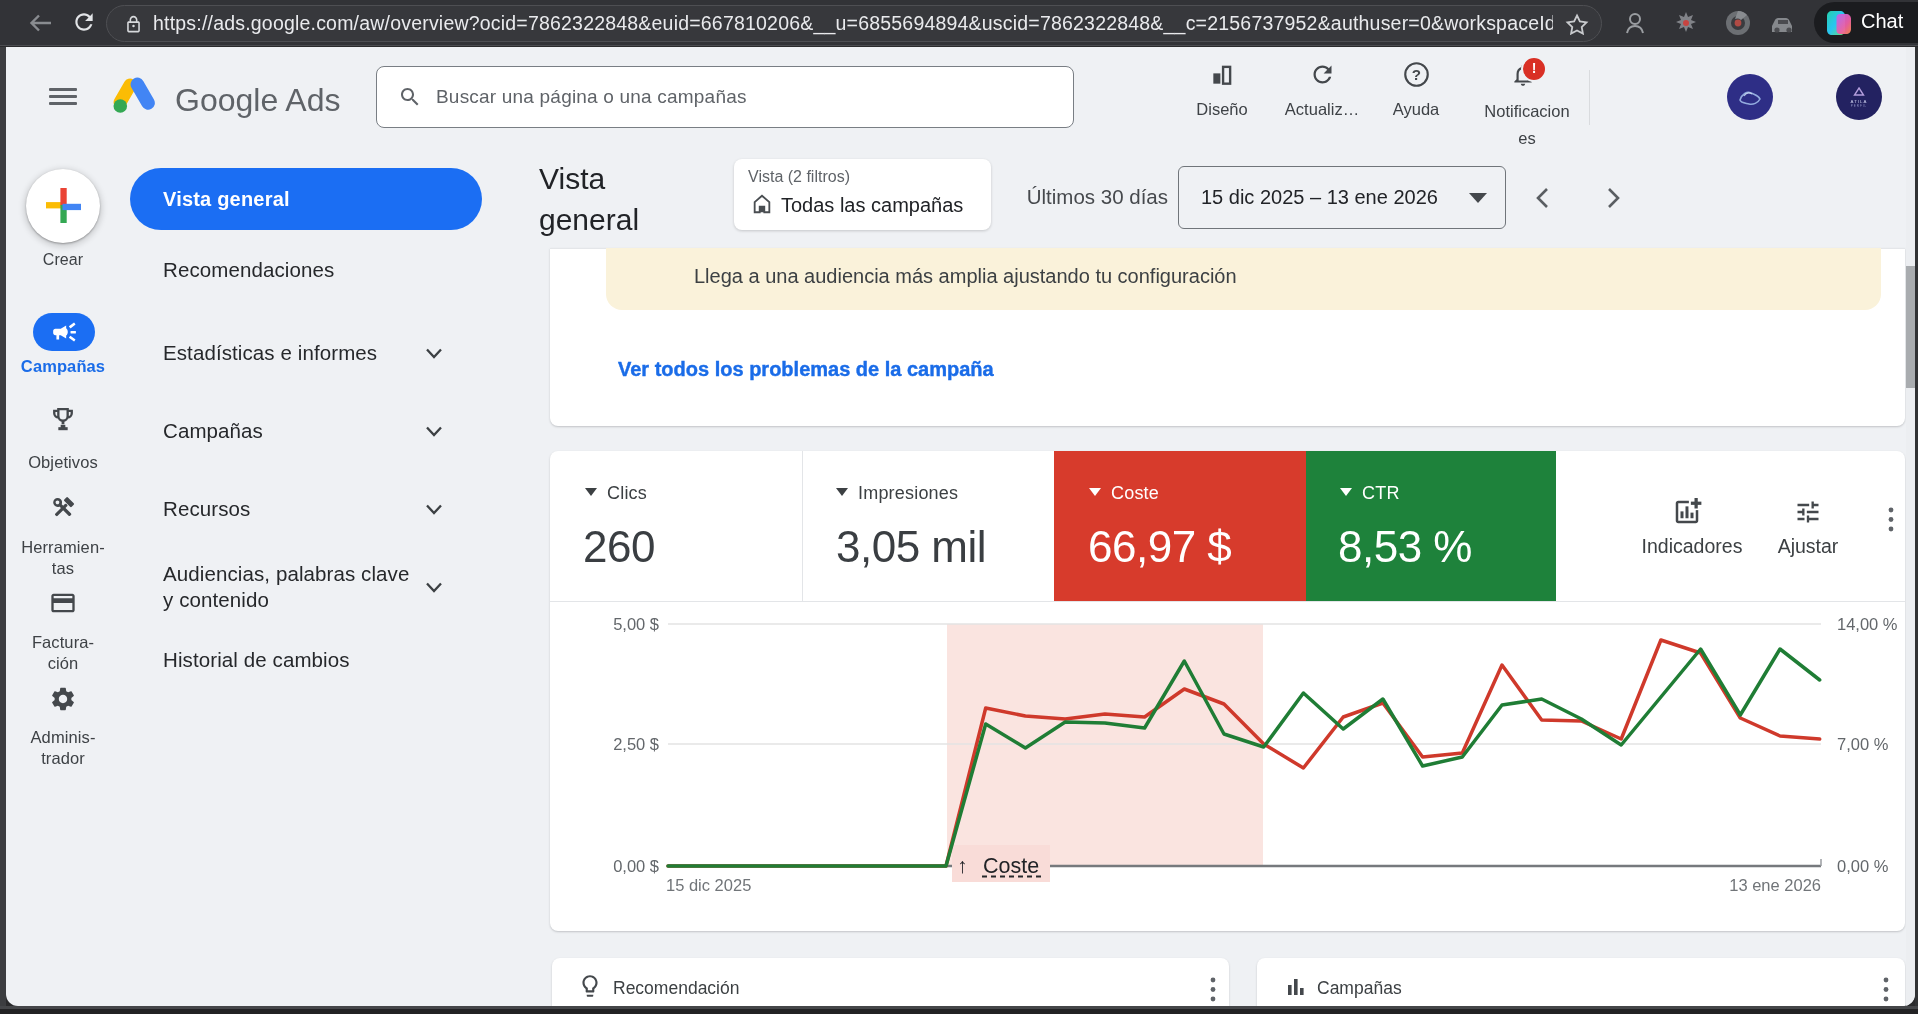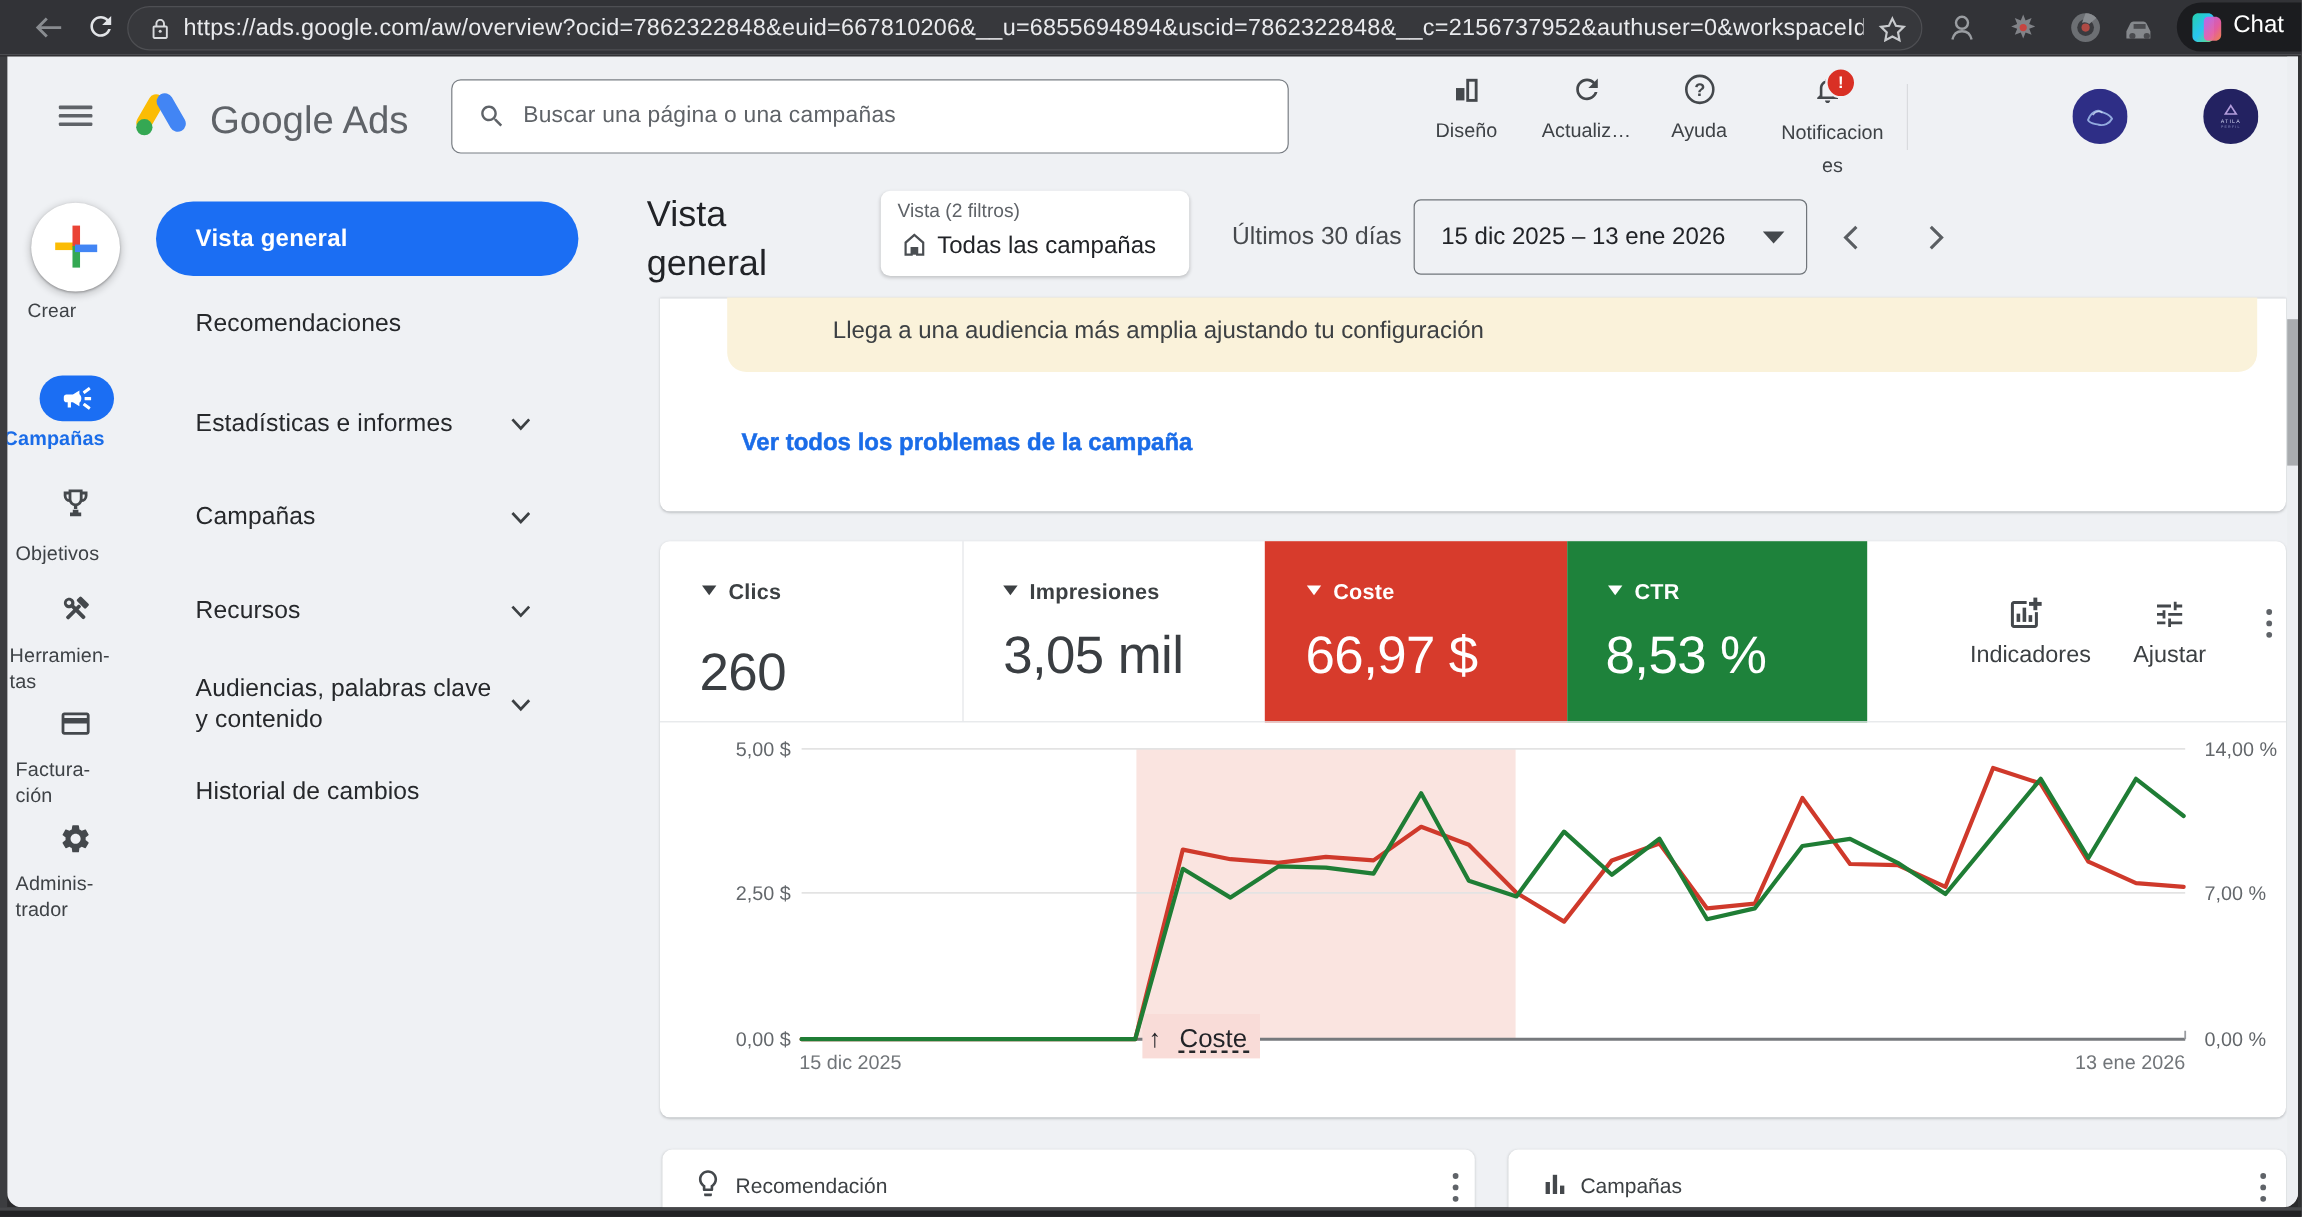--- a/index.html
+++ b/index.html
@@ -11,24 +11,24 @@
 #urlpill{position:absolute;left:106px;top:5px;width:1496px;height:37px;border-radius:19px;background:#37383c;border:1px solid #4e4f53;overflow:hidden}
 #urltext{position:absolute;left:46px;top:0;width:1400px;height:35px;line-height:35px;font-size:19.5px;color:#e9eaed;white-space:nowrap;overflow:hidden;letter-spacing:.2px}
 #chatpill{position:absolute;left:1814px;top:2px;width:104px;height:41px;border-radius:21px 0 0 21px;background:#1b1c1f}
 
 #page{position:absolute;left:6px;top:47px;width:1909px;height:959px;background:#eff1f4;border-radius:0 0 12px 12px;overflow:hidden}
 #card1{position:absolute;left:544px;top:201px;width:1355px;height:178px;background:#fff;border-radius:0 0 8px 8px;box-shadow:0 1px 2px rgba(60,64,67,.25);border-top:1px solid #e4e6e9}
 #card2{position:absolute;left:544px;top:404px;width:1355px;height:480px;background:#fff;border-radius:8px;box-shadow:0 1px 2px rgba(60,64,67,.25)}
 #cardrec{position:absolute;left:546px;top:911px;width:677px;height:60px;background:#fff;border-radius:8px;box-shadow:0 1px 2px rgba(60,64,67,.25)}
 #cardcamp{position:absolute;left:1251px;top:911px;width:648px;height:60px;background:#fff;border-radius:8px;box-shadow:0 1px 2px rgba(60,64,67,.25)}
 .navitem{position:absolute;left:157px;font-size:20.5px;color:#26282b;letter-spacing:.1px}
-.raillabel{position:absolute;font-size:16.5px;color:#3e4246;text-align:left;line-height:20.5px;letter-spacing:.1px}
+.raillabel{position:absolute;font-size:16.5px;color:#3e4246;text-align:center;line-height:20.5px;letter-spacing:.1px}
 .hlabel{position:absolute;font-size:16.5px;color:#3e4246;text-align:center;line-height:22px}
 .tri{position:absolute;width:0;height:0;border-left:6.5px solid transparent;border-right:6.5px solid transparent;border-top:8px solid #3c4043}
-.metlabel{position:absolute;font-size:18px;font-weight:bold;color:#3c4043;letter-spacing:.2px}
+.metlabel{position:absolute;font-size:18px;font-weight:normal;color:#3c4043;letter-spacing:.2px}
 .metval{position:absolute;font-size:44px;color:#3a3e42;letter-spacing:-.5px}
 </style>
 </head>
 <body>
 <div id="root">
 
 <div id="page">
 
   <div class="abs" id="hamburger" style="left:43px;top:41px;width:28px;height:17px">
     <div class="abs" style="left:0;top:0;width:28px;height:2.6px;background:#5f6368;border-radius:1px"></div>
@@ -175,21 +175,21 @@
   <div class="abs" style="left:688px;top:218px;font-size:20px;color:#3c4043">Llega a una audiencia más amplia ajustando tu configuración</div>
   <div class="abs" style="left:612px;top:311px;font-size:20px;font-weight:700;color:#1a6ce8;-webkit-text-stroke:.4px #1a6ce8">Ver todos los problemas de la campaña</div>
 
   <div id="card2"></div>
   <div class="abs" style="left:1048px;top:404px;width:252px;height:151px;background:#d73b2c"></div>
   <div class="abs" style="left:1300px;top:404px;width:250px;height:151px;background:#1e823b"></div>
   <div class="abs" style="left:544px;top:554px;width:1355px;height:1px;background:#e3e5e8"></div>
   <div class="abs" style="left:796px;top:404px;width:1px;height:150px;background:#e3e5e8"></div>
   <div class="tri" style="left:579px;top:441px"></div>
   <div class="metlabel" style="left:601px;top:436px">Clics</div>
-  <div class="metval" style="left:577px;top:489px">260</div>
+  <div class="metval" style="left:577px;top:475px">260</div>
   <div class="tri" style="left:830px;top:441px"></div>
   <div class="metlabel" style="left:852px;top:436px">Impresiones</div>
   <div class="metval" style="left:830px;top:475px">3,05 mil</div>
   <div class="tri" style="left:1083px;top:441px;border-top-color:#fff"></div>
   <div class="metlabel" style="left:1105px;top:436px;color:#fff">Coste</div>
   <div class="metval" style="left:1082px;top:475px;color:#fff">66,97 $</div>
   <div class="tri" style="left:1334px;top:441px;border-top-color:#fff"></div>
   <div class="metlabel" style="left:1356px;top:436px;color:#fff">CTR</div>
   <div class="metval" style="left:1332px;top:475px;color:#fff">8,53 %</div>
 

